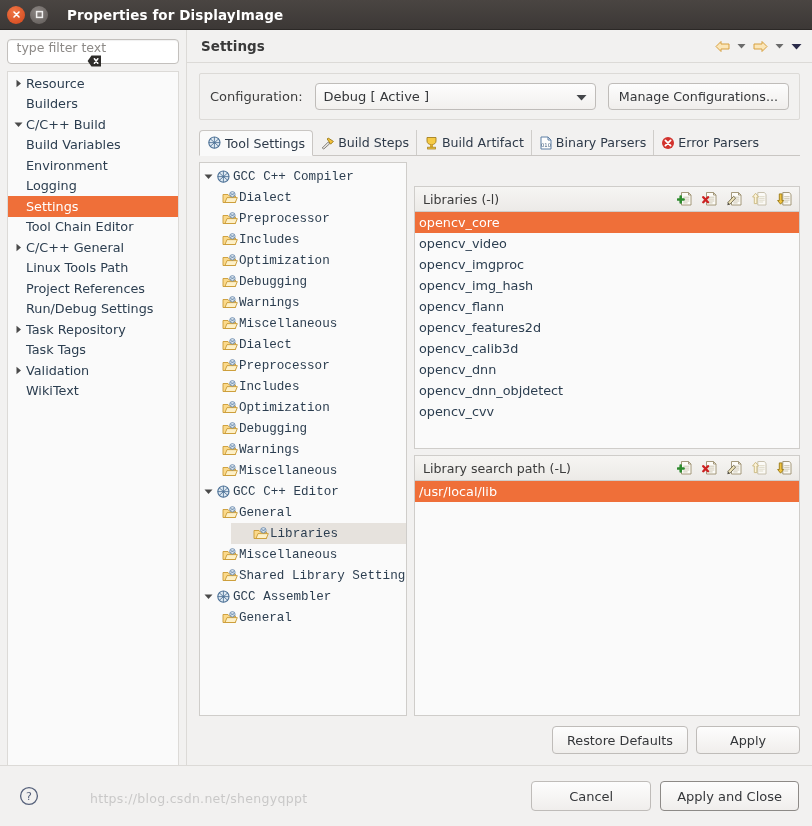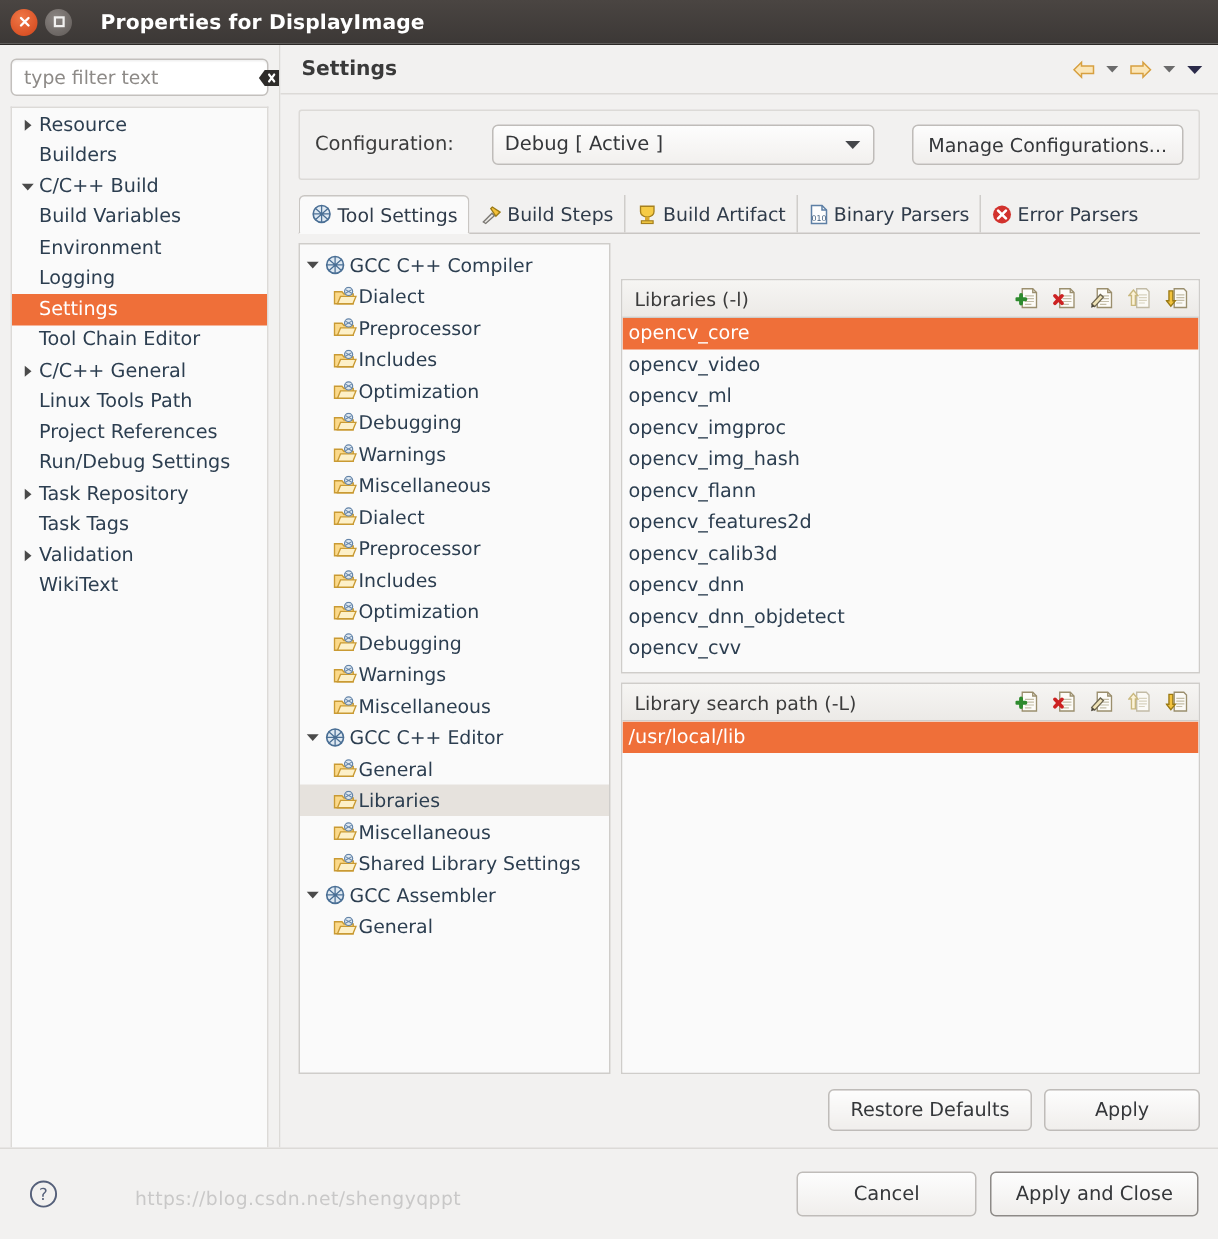--- a/index.html
+++ b/index.html
@@ -43,20 +43,21 @@
     background: #f2f1f0;
     padding: 9px 7px 0 7px;
     border-right: 1px solid #dcdad7;
   }
   .filterbox {
     height: 25px; background: #ffffff;
     border: 1px solid #c3c0bd; border-radius: 4px;
     display: flex; align-items: center;
     padding: 0 5px 0 8px; margin-bottom: 7px;
     box-shadow: inset 0 1px 1px rgba(0,0,0,.06);
+    flex-direction: column;
   }
   .filterbox input {
     border: none; outline: none; flex: 1 1 auto;
     font-family: inherit; font-size: 12.5px; color: #8d8a87;
     background: transparent;
   }
   .filterbox input::placeholder { color: #8d8a87; }
   .clear-icon { width: 15px; height: 12px; flex: 0 0 15px; }
 
   .navtree { flex: 1 1 auto; background: #fafafa; border: 1px solid #dcdad7;
@@ -76,21 +77,21 @@
   .rp-header { height: 33px; flex: 0 0 33px; display: flex; align-items: center;
     padding: 0 10px 0 14px; border-bottom: 1px solid #dcdad7; }
   .rp-title { font-weight: bold; font-size: 13.5px; color: #3a3a3a; }
   .rp-navicons { margin-left: auto; display: flex; align-items: center; gap: 7px; }
   .rp-navicons .ic { display: flex; align-items: center; }
 
   .config-row-wrap { padding: 10px 12px 0 12px; }
   .config-row {
     border: 1px solid #dcdad7; background: #f2f1f0;
     border-radius: 2px; padding: 9px 10px;
-    display: flex; align-items: center; gap: 25px;
+    display: flex; align-items: center; gap: 12px;
   }
   .config-label { font-size: 13px; color: #3c3c3c; }
   .combo {
     flex: 1 1 auto; height: 27px;
     background: linear-gradient(to bottom, #fdfdfd, #f2f0ee);
     border: 1px solid #bfbcb9; border-radius: 4px;
     display: flex; align-items: center; padding: 0 8px;
     font-size: 13px; color: #35373a;
   }
   .combo .caret { margin-left: auto; }
@@ -119,23 +120,23 @@
   .tab:last-child { border-right: none; }
 
   
   .panels { flex: 1 1 auto; display: flex; gap: 7px; padding: 6px 12px 0 12px; min-height: 0; }
   .tool-tree {
     width: 208px; flex: 0 0 208px;
     background: #fafafa; border: 1px solid #cfcdca;
     overflow: hidden; padding-top: 3px;
   }
   .tt-item { display: flex; align-items: center; height: 21px;
-    font-size: 12.6px; color: #2c3e50; white-space: nowrap; padding-left: 4px; }
+    font-size: 12.6px; color: #2c3e50; white-space: nowrap; padding-left: 4px; font-family: Liberation Mono, monospace; }
   .tt-item.child { padding-left: 22px; }
-  .tt-item.selected { background: #e6e2dd; }
+  .tt-item.selected { background: #e6e2dd; margin-left: 31px; }
   .tt-item .tw { width: 12px; flex: 0 0 12px; display: flex; align-items: center; }
   .tt-item .ico { width: 17px; flex: 0 0 17px; display: flex; align-items: center; }
 
   .rightcol { flex: 1 1 auto; display: flex; flex-direction: column; gap: 6px; min-width: 0; margin-top: 24px; }
   .listbox { display: flex; flex-direction: column; border: 1px solid #cfcdca; background: #fafafa; min-height: 0; }
   .listbox.libs { flex: 0 0 263px; }
   .listbox.paths { flex: 1 1 auto; }
   .lb-header {
     height: 25px; flex: 0 0 25px;
     background: linear-gradient(to bottom, #f6f5f3, #eceae7);
@@ -723,21 +724,20 @@
                       <path d="M5.8 1.5 L12.2 1.5 L14 3.3 L14 14 L5.8 14 Z" fill="#fbfaf6" stroke="#9b8f6e" stroke-width="0.9"></path>
                       <path d="M7.2 5.6 L12.6 5.6 M7.2 7.4 L12.6 7.4 M7.2 9.2 L12.6 9.2 M7.2 11 L11.2 11" stroke="#c4bda6" stroke-width="0.8"></path>
                       <path d="M3.6 13.2 L0.6 9.5 L2.3 9.5 L2.3 2.9 L4.9 2.9 L4.9 9.5 L6.6 9.5 Z" fill="#f3c33d" stroke="#9a7a16" stroke-width="0.9"></path>
                     </svg>
                   </span>
                 </span>
             </div>
             <div class="lb-body">
                 <div class="lb-row selected">opencv_core</div>
                 <div class="lb-row">opencv_video</div>
-                <div class="lb-row">opencv_ml</div>
                 <div class="lb-row">opencv_imgproc</div>
                 <div class="lb-row">opencv_img_hash</div>
                 <div class="lb-row">opencv_flann</div>
                 <div class="lb-row">opencv_features2d</div>
                 <div class="lb-row">opencv_calib3d</div>
                 <div class="lb-row">opencv_dnn</div>
                 <div class="lb-row">opencv_dnn_objdetect</div>
                 <div class="lb-row">opencv_cvv</div>
               </div>
           </div>

